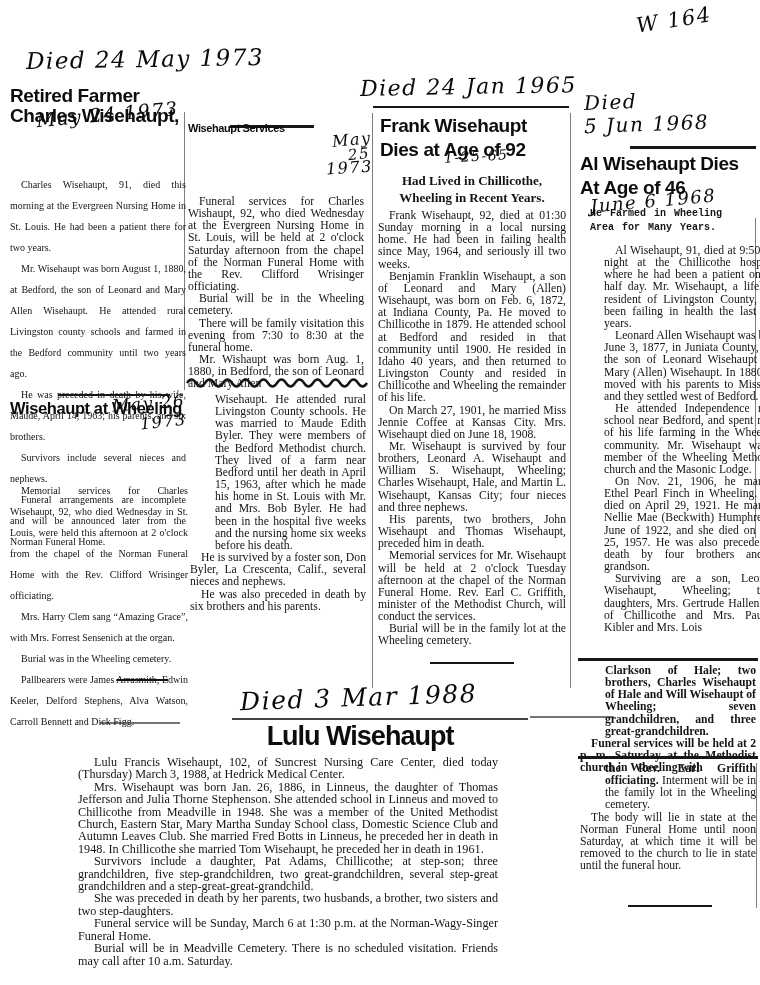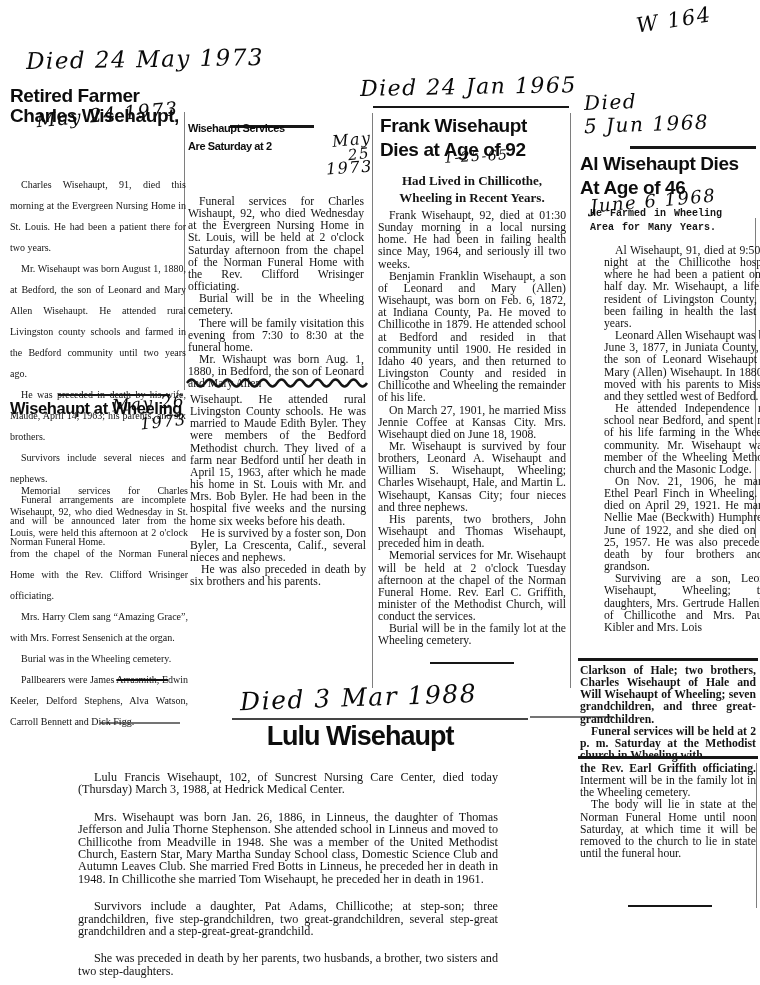--- a/index.html
+++ b/index.html
@@ -4,26 +4,26 @@
 <style>
   html,body{margin:0;padding:0;background:#d9d9d9;}
   .page{
     position:relative;width:760px;height:985px;margin:0 auto;
     background:#ffffff;overflow:hidden;
     font-family:"Liberation Serif",serif;color:#141414;
   }
   
   .col{position:absolute;text-align:justify;}
   .col p{margin:0;text-indent:11px;}
-  .nf p:first-child, p.nf{text-indent:0;}
+  .nf p:first-child, p.nf{text-indent:0;margin-left:25px;}
   .bold-col p{font-weight:700;}
   .body-s{font-size:10px;line-height:21px;margin-top:40px;}
   .body-f{font-size:11.7px;line-height:12.15px;}
   .body-l{font-size:12.2px;line-height:12.4px;}
-  .body-l p{text-indent:16px;margin-top:15px;}
+  .body-l p{text-indent:16px;}
   
   .head-sans{
     position:absolute;font-family:"Liberation Sans",sans-serif;
     font-weight:700;line-height:1.04;letter-spacing:-0.4px;color:#0d0d0d;
   }
   .subhead-serif{
     position:absolute;font-weight:700;font-size:13px;line-height:1.3;
     text-align:center;font-family:"Liberation Serif",serif;
   }
   .subhead-sans{
@@ -76,21 +76,20 @@
         <p>Memorial services for Charles Wisehaupt, 92, who died Wednesday in St. Louis, were held this afternoon at 2 o'clock from the chapel of the Norman Funeral Home with the Rev. Clifford Wrisinger officiating.</p>
         <p>Mrs. Harry Clem sang “Amazing Grace”, with Mrs. Forrest Sensenich at the organ.</p>
         <p>Burial was in the Wheeling cemetery.</p>
       </div>
     <p><span>Pallbearers were James </span><span class="struck">Arrasmith, E</span><span>dwin Keeler, Delford Stephens, Alva Watson, Carroll Bennett and Dick Figg.</span></p>
   </div>
 
   <div class="rule" style="left:230px;top:125px;width:84px;height:3px;"></div>
   <div class="head-sans" style="left:188px;top:120px;width:182px;font-size:11px;line-height:1.6;">
     <div>Wisehaupt Services</div>
-    <div>Are Saturday at 2</div>
   </div>
   <div class="hand" style="left:332px;top:130px;font-size:16px;transform:rotate(-6deg);">May</div>
   <div class="hand" style="left:348px;top:145px;font-size:15px;transform:rotate(-6deg);">25</div>
   <div class="hand" style="left:326px;top:158px;font-size:16px;transform:rotate(-4deg);">1973</div>
 
   <div class="col body-f" style="left:188px;top:196px;width:176px;">
       <p>Funeral services for Charles Wishaupt, 92, who died Wednesday at the Evergreen Nursing Home in St. Louis, will be held at 2 o'clock Saturday afternoon from the chapel of the Norman Funeral Home with the Rev. Clifford Wrisinger officiating.</p>
       <p>Burial will be in the Wheeling cemetery.</p>
       <p>There will be family visitation this evening from 7:30 to 8:30 at the funeral home.</p>
       <p>Mr. Wishaupt was born Aug. 1, 1880, in Bedford, the son of Leonard and Mary Allen</p>

